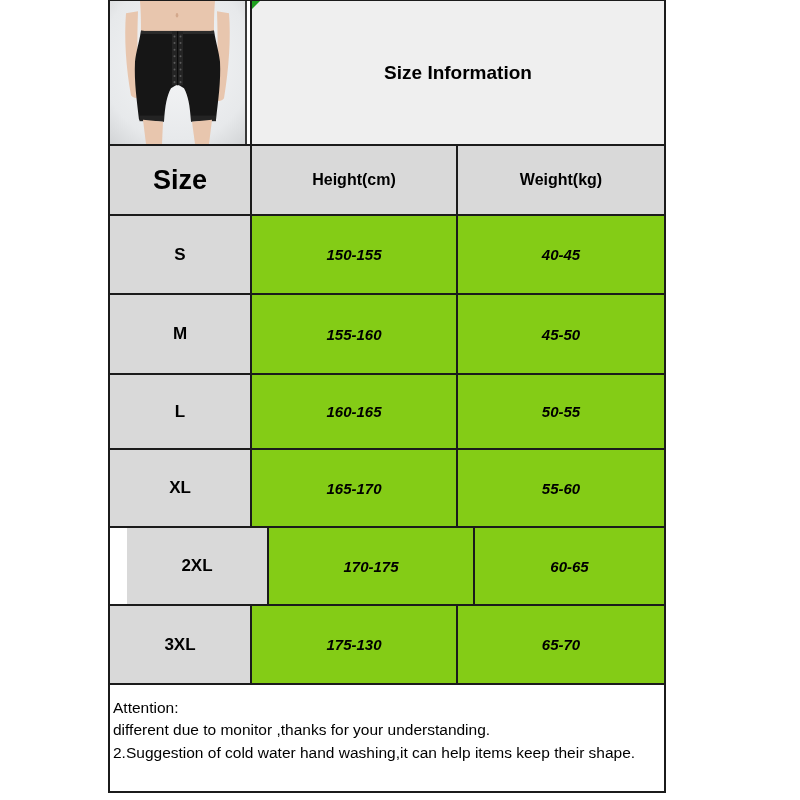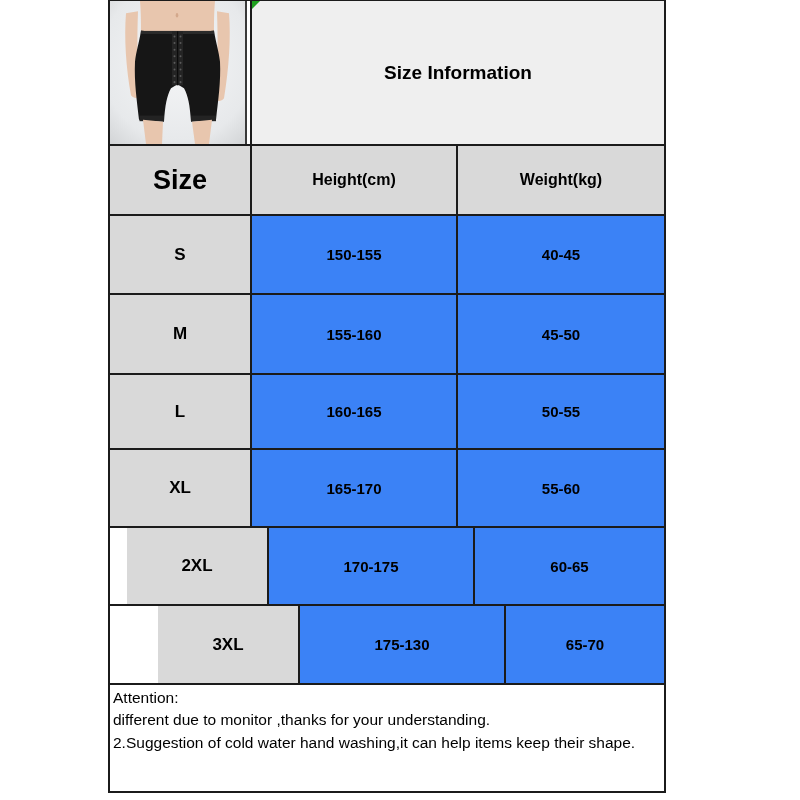--- a/index.html
+++ b/index.html
@@ -14,21 +14,21 @@
   }
   .row{display:flex;box-sizing:border-box;}
   .row.bt{border-top:2px solid #1b1b1b;}
   .r-top{height:143px;}
   .r-head{height:70px;}
   .r-s{height:79px;}
   .r-m{height:80px;}
   .r-l{height:75px;}
   .r-xl{height:78px;}
   .r-2xl{height:78px;padding-left:17px;}
-  .r-3xl{height:79px;padding-left:48px;}
+  .r-3xl{height:79px;}
   .r-att{height:108px;}
   .cell{
     box-sizing:border-box;display:flex;align-items:center;justify-content:center;
     text-align:center;
   }
   .c1{width:140px;}
   .c2{width:206px;border-left:2px solid #1b1b1b;}
   .c3{flex:1;border-left:2px solid #1b1b1b;}
   .img-cell{
     width:140px;background:#ffffff;position:relative;
@@ -44,23 +44,23 @@
     font-size:19px;font-weight:bold;
   }
   .flag{
     position:absolute;left:0;top:0;width:0;height:0;
     border-top:8px solid #1fa01f;border-right:8px solid transparent;
   }
   .head-cell{background:#d9d9d9;font-weight:bold;}
   .size-head{font-size:27px;}
   .col-head{font-size:16px;}
   .size-cell{background:#d9d9d9;font-weight:bold;font-size:17px;}
-  .val-cell{background:#3b82f6;font-weight:bold;font-size:15px;}
+  .val-cell{background:#84cc16;font-weight:bold;font-size:15px;font-style:italic;}
   .attention{
-    display:block;background:#ffffff;padding:2px 3px 0 3px;
+    display:block;background:#ffffff;padding:12px 3px 0 3px;
     font-size:15.5px;line-height:22.4px;text-align:left;
   }
   .att-line{white-space:nowrap;}
 </style>
 </head>
 <body>
 
 <div class="sheet">
   <div class="table-wrap">
 

